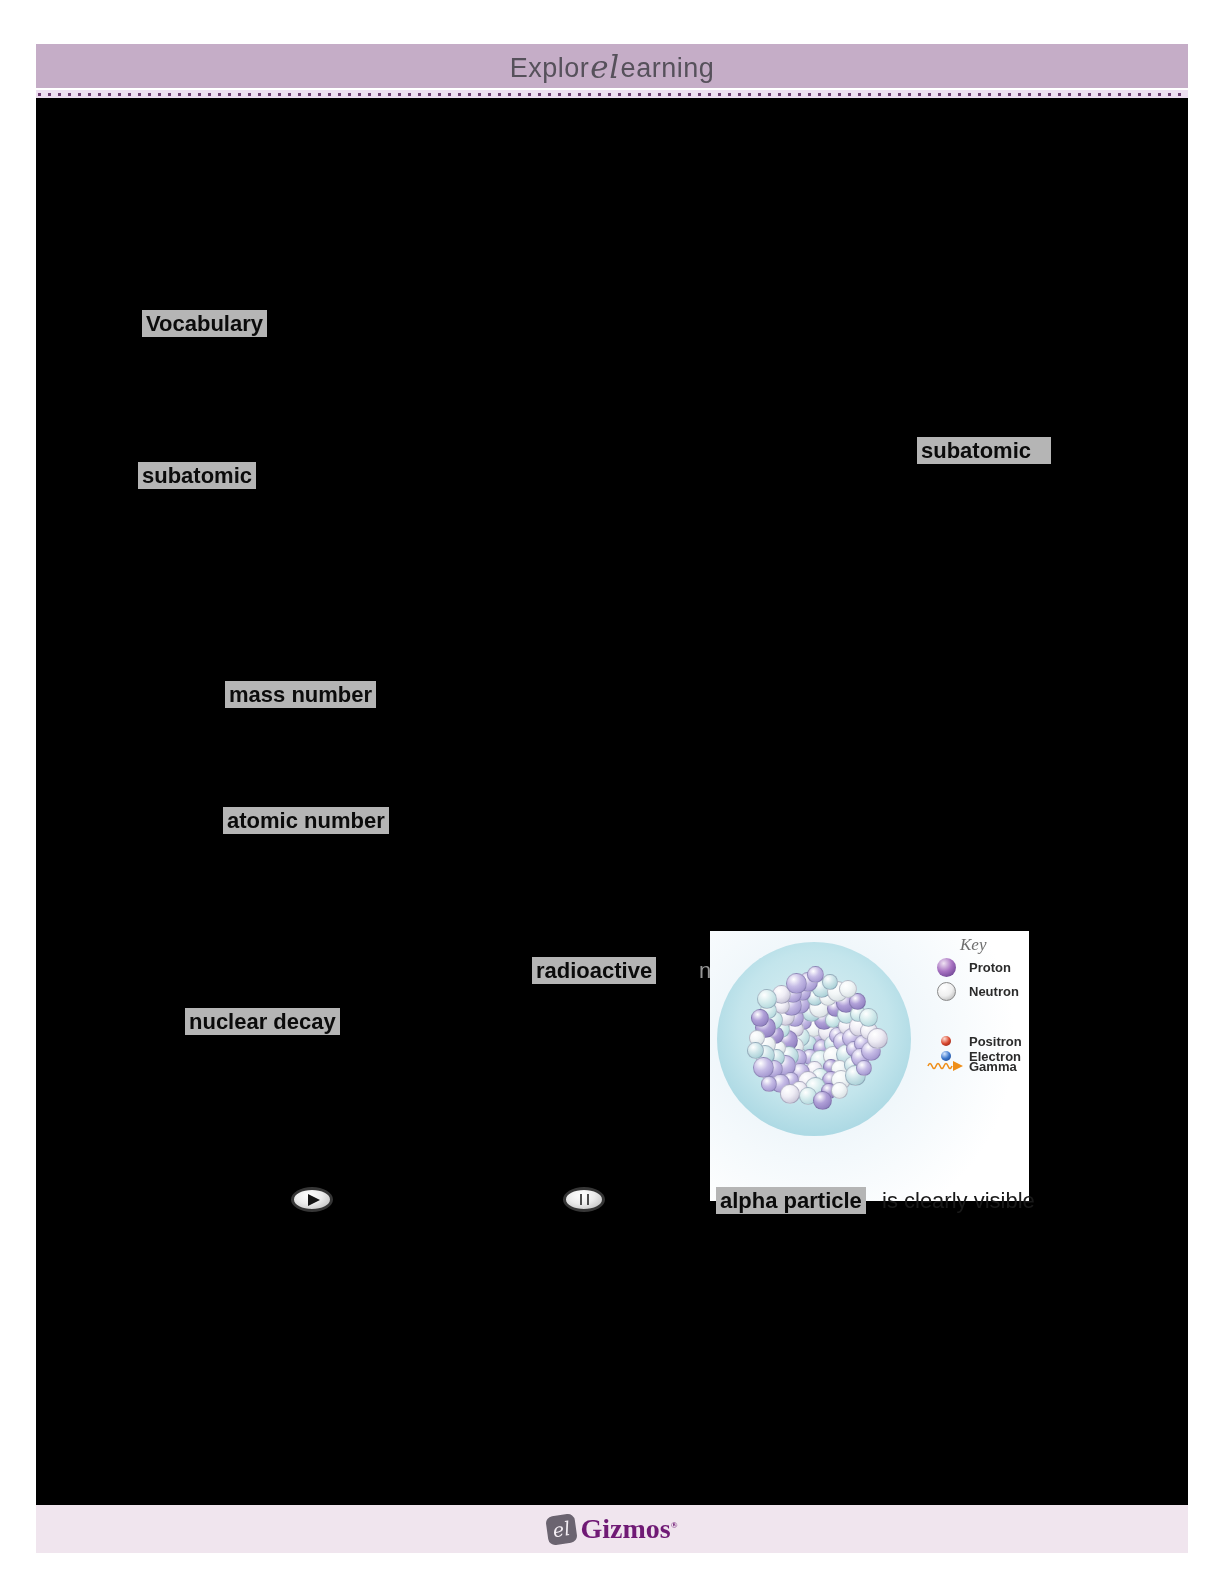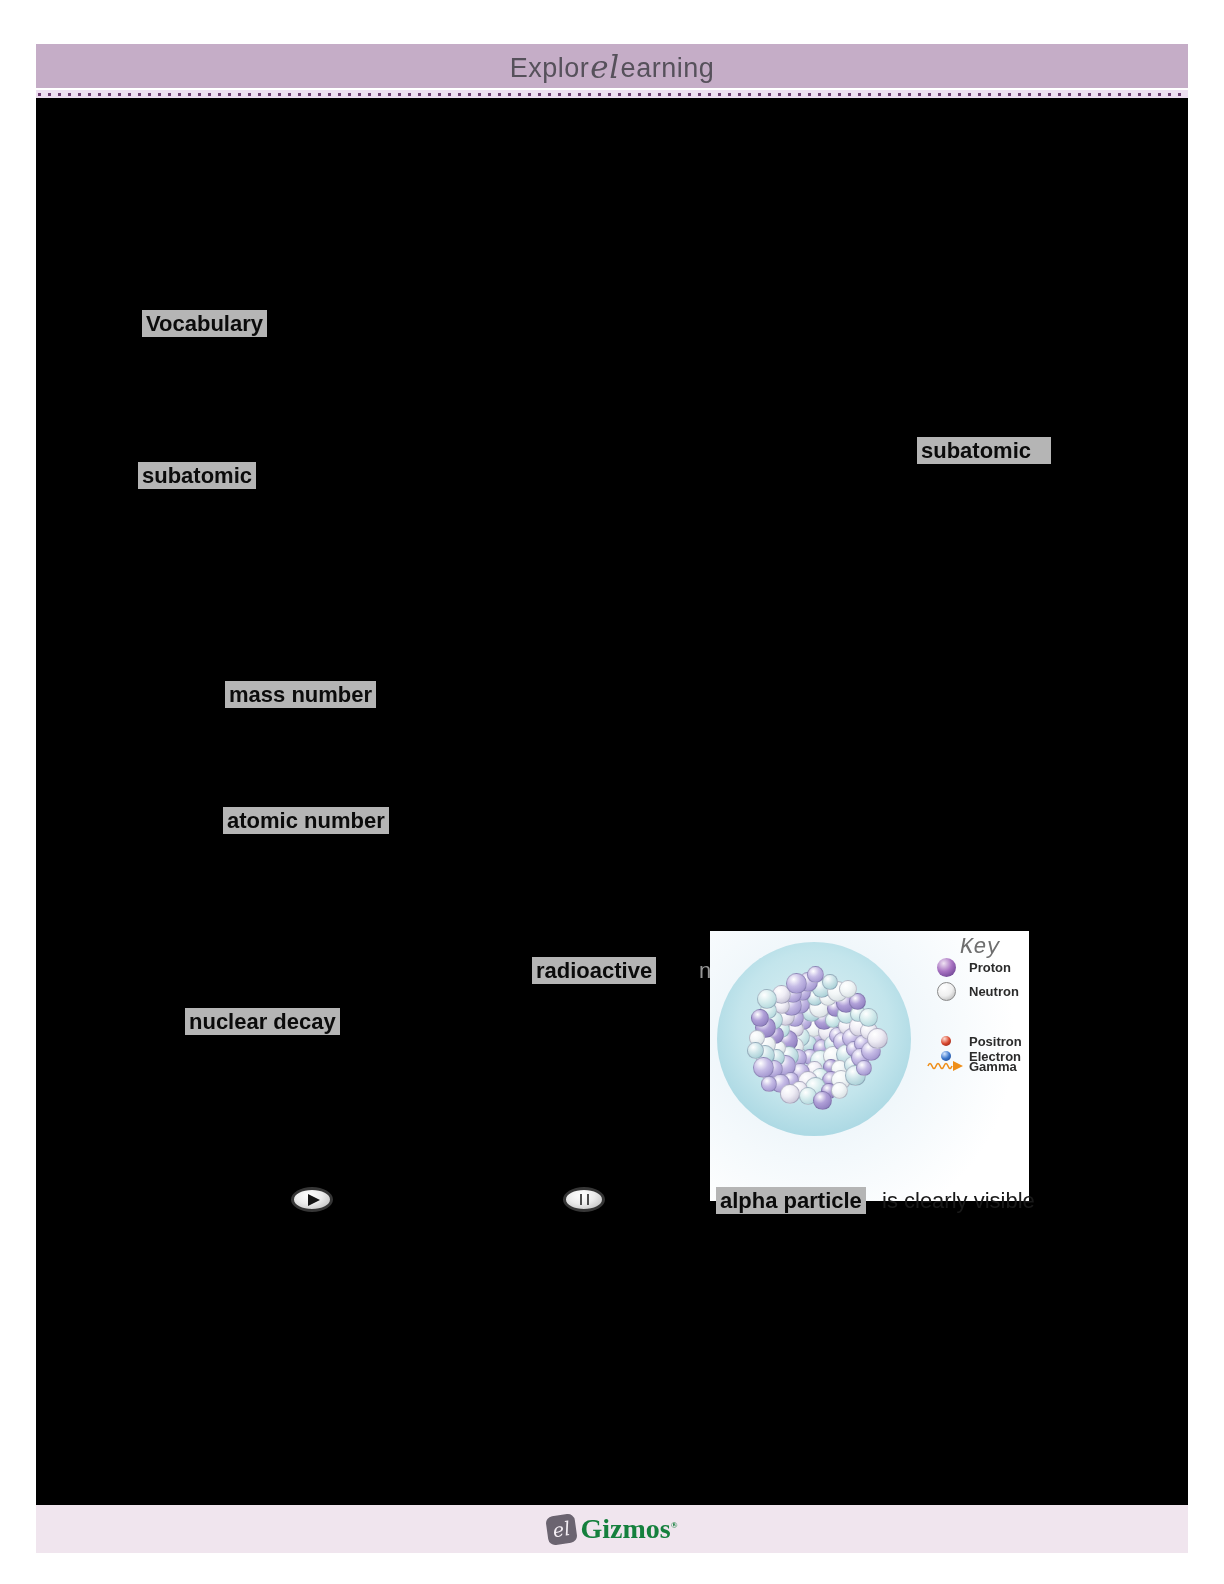--- a/index.html
+++ b/index.html
@@ -32,41 +32,41 @@
   .bars{display:flex;gap:5px;}
   .bars span{display:block;width:2px;height:11px;background:#4c4c4c;}
   
   .figure{position:absolute;left:710px;top:931px;width:319px;height:270px;z-index:4;
           background:radial-gradient(circle at 104px 110px,#e3eff6 0%,#f4f9fc 46%,#ffffff 75%);}
   .halo{position:absolute;left:7px;top:11px;width:194px;height:194px;border-radius:50%;
         background:radial-gradient(circle at 50% 44%,#ddf0f3 0%,#c3e5ec 52%,#a5d5e1 82%,#8fc5d5 97%,#9ccfdb 100%);}
   .cluster{position:absolute;left:0;top:0;width:100%;height:100%;}
   .cluster i{position:absolute;border-radius:50%;border:1px solid rgba(80,80,115,.30);box-sizing:border-box;}
   .key{position:absolute;left:0;top:0;width:100%;height:100%;}
-  .key-title{position:absolute;left:250px;top:4px;font-family:Liberation Mono, monospace;
-             font-style:italic;font-size:22px;color:#6f6f6f;}
+  .key-title{position:absolute;left:250px;top:4px;font-family:Liberation Serif, serif;
+             font-style:italic;font-size:17px;color:#6f6f6f;}
   .krow{position:absolute;left:216px;height:20px;display:flex;align-items:center;}
   .krow .ic{width:40px;display:flex;justify-content:center;align-items:center;}
   .key-label{font-size:13px;font-weight:bold;color:#2b2b2b;margin-left:3px;}
   .sph{display:block;border-radius:50%;}
   .sph.proton{width:19px;height:19px;
       background:radial-gradient(circle at 35% 28%,#efe2f2 0%,#a873c2 45%,#55307f 100%);}
   .sph.neutron{width:19px;height:19px;border:1px solid #8a8a8a;box-sizing:border-box;
       background:radial-gradient(circle at 35% 28%,#ffffff 0%,#efefef 50%,#a7a7a7 100%);}
   .sph.electron{width:10px;height:10px;
       background:radial-gradient(circle at 35% 28%,#d3e6ff 0%,#3d78cc 50%,#123a84 100%);}
   .sph.positron{width:10px;height:10px;
       background:radial-gradient(circle at 35% 28%,#ffdcd2 0%,#d94a31 50%,#7e140a 100%);}
   
   .footer{position:absolute;left:36px;top:1505px;width:1152px;height:48px;background:#f0e5ee;
           display:flex;align-items:center;justify-content:center;}
   .badge{width:29px;height:29px;background:#6b6470;border-radius:7px;transform:rotate(-8deg);
          display:flex;align-items:center;justify-content:center;margin-right:5px;}
   .badge span{color:#f4eef4;font-family:"DejaVu Serif",serif;font-style:italic;font-size:19px;line-height:1;}
-  .gz{font-family:"Liberation Serif",serif;font-weight:bold;font-size:28px;color:#15803d;}
+  .gz{font-family:"Liberation Serif",serif;font-weight:bold;font-size:28px;color:#701a75;}
   .gz sup{font-size:9px;vertical-align:super;}
 </style>
 </head>
 <body>
 
 <div class="page">
 
   <div class="header">
     <div class="brand">
       <span>Explor</span>

